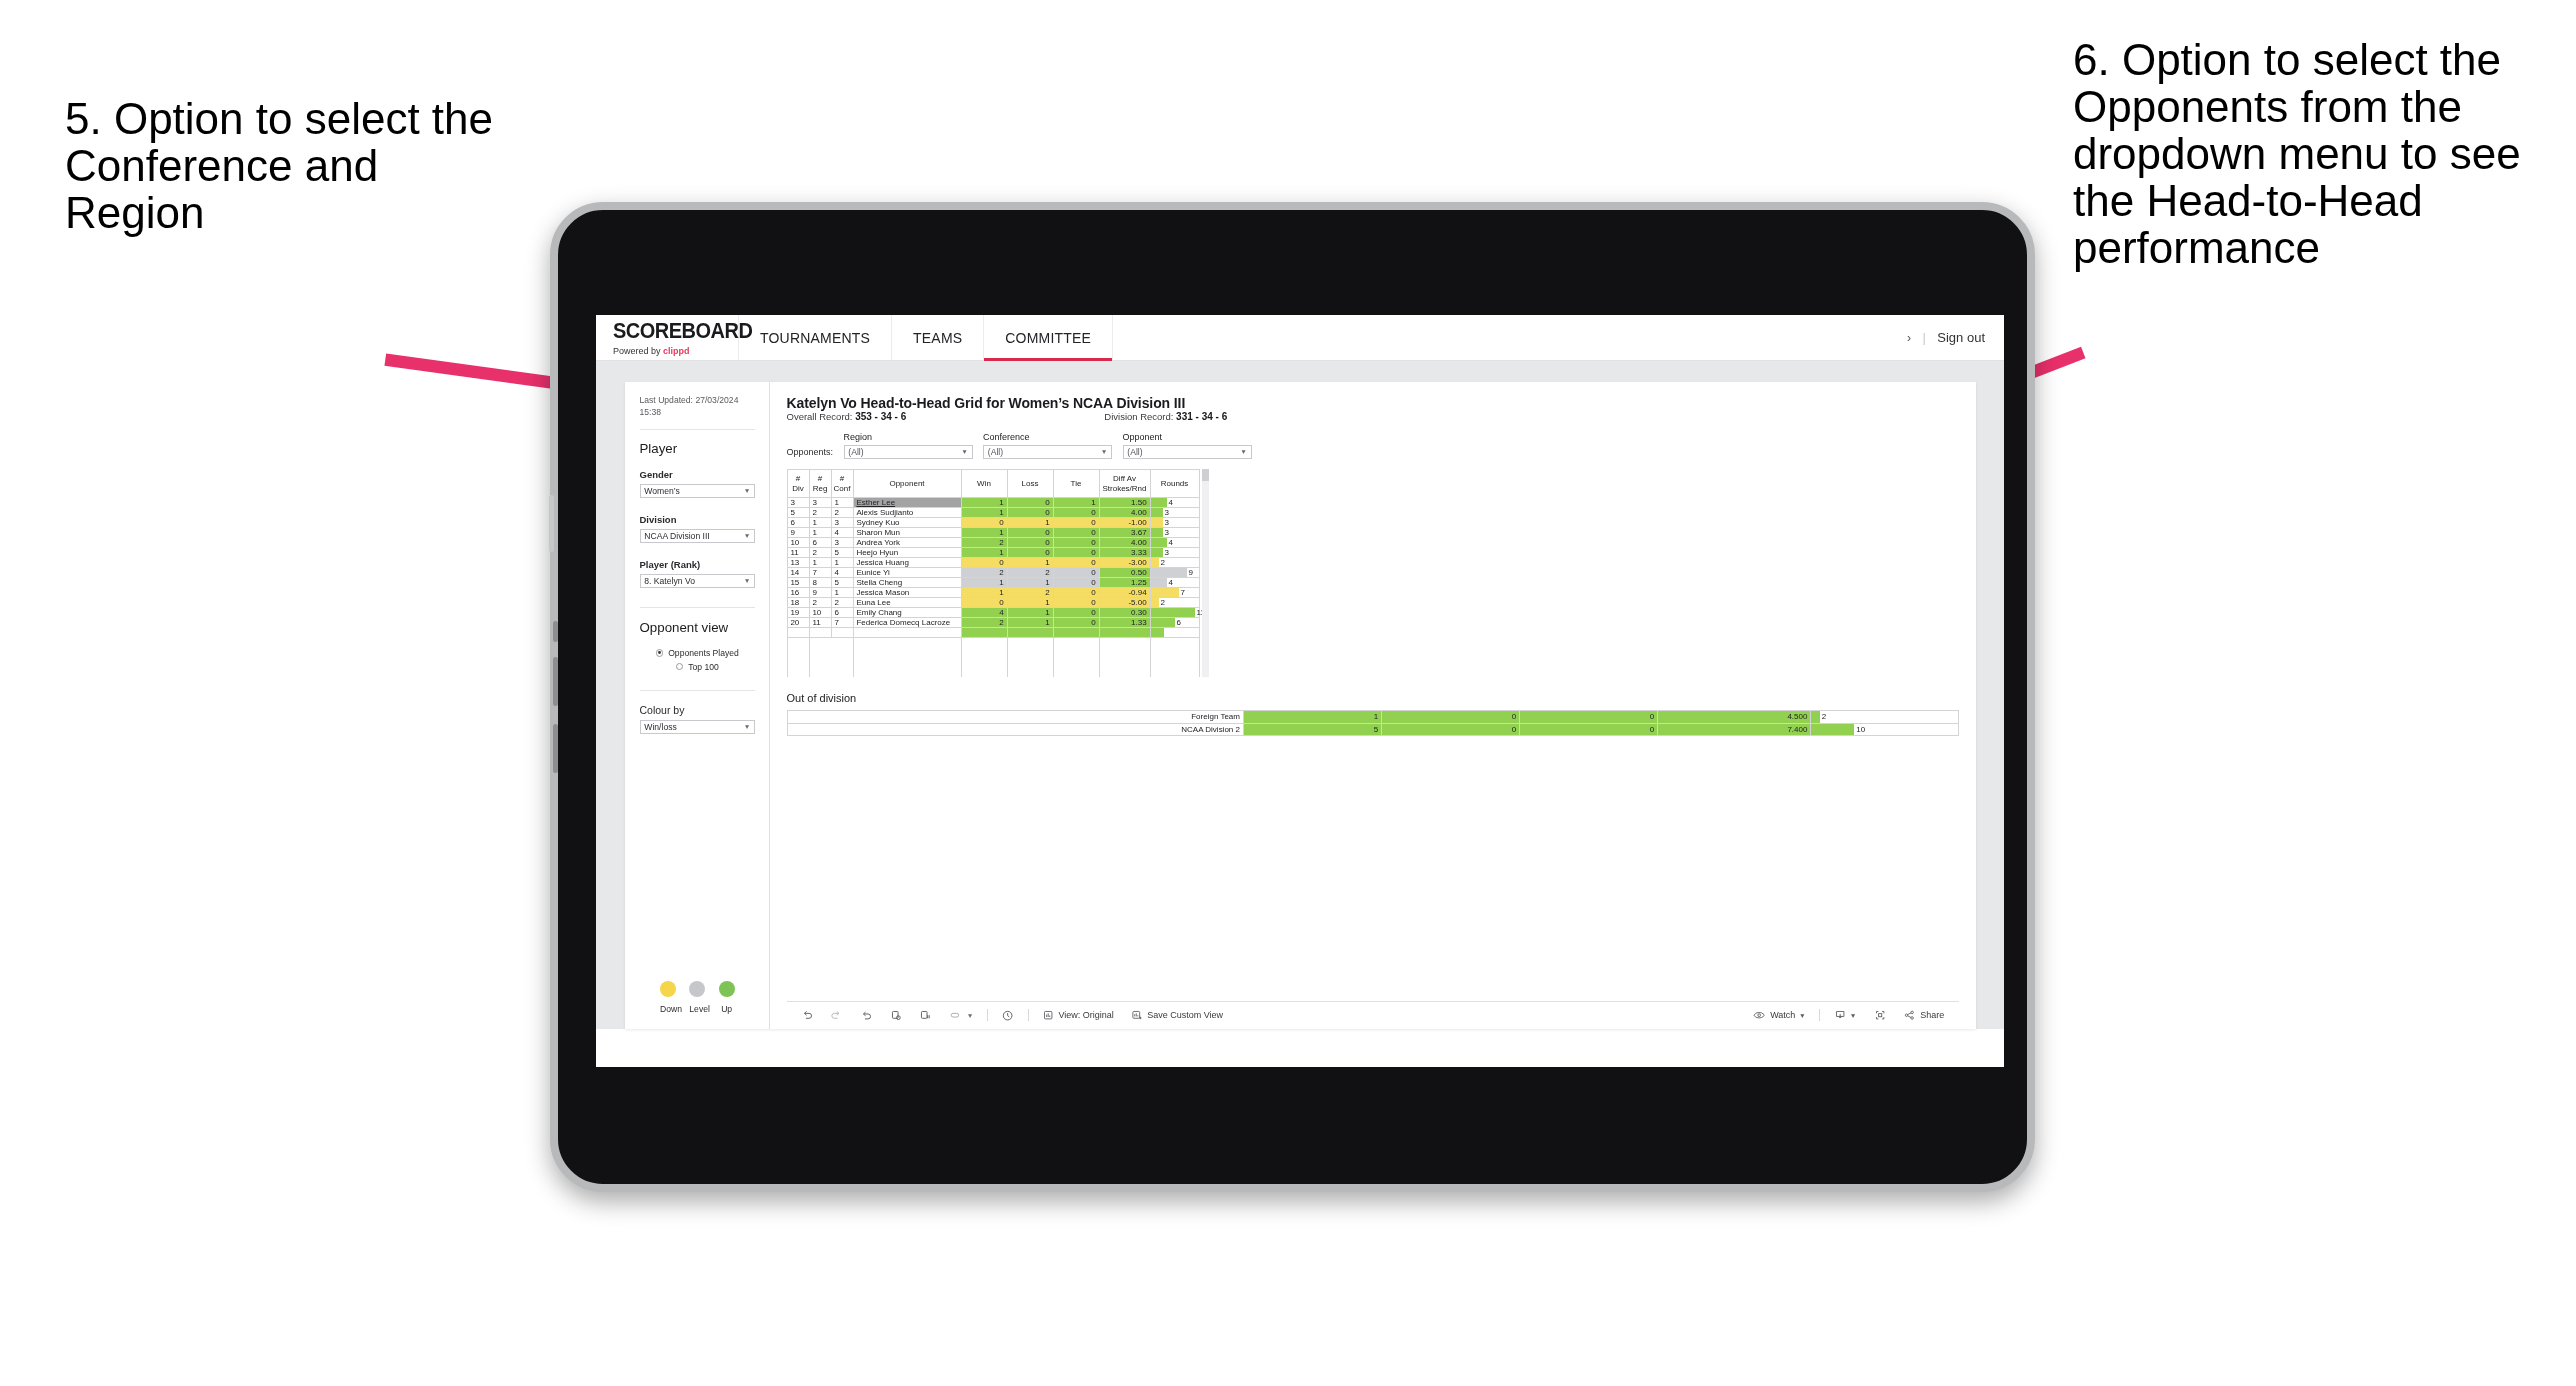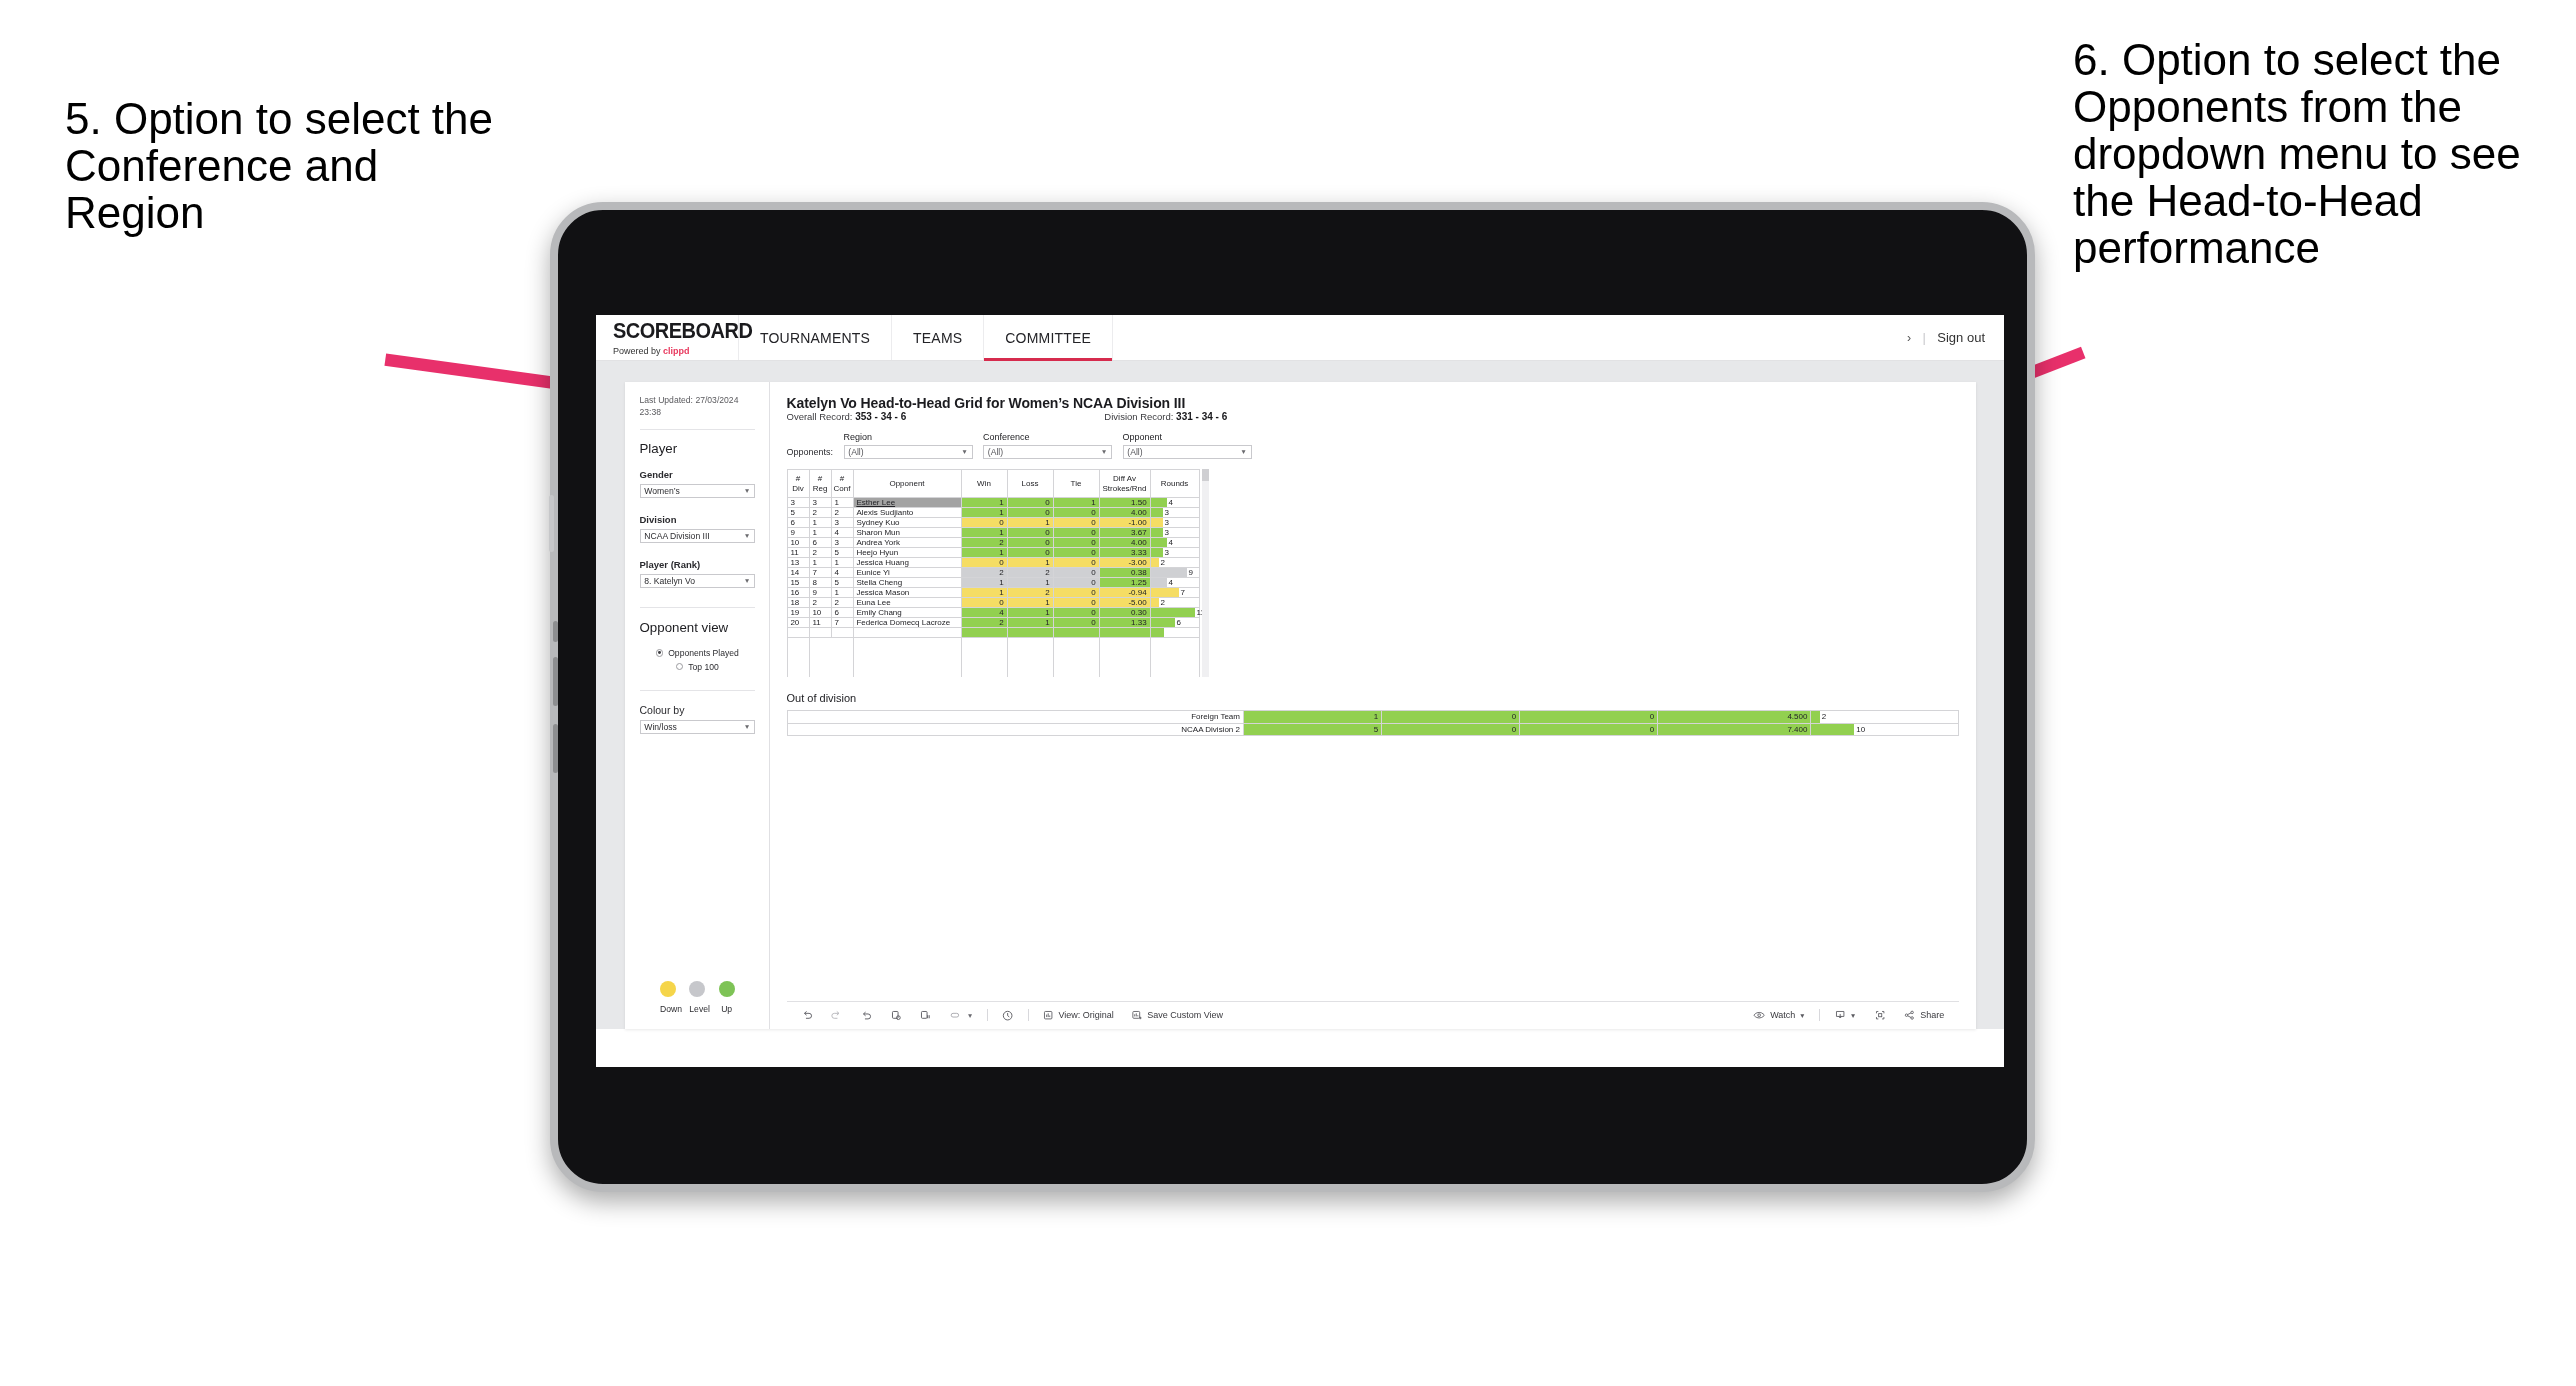--- a/index.html
+++ b/index.html
@@ -217,21 +217,21 @@
           <span class="sep">|</span>
           <span>Sign out</span>
         </div>
       </div>
 
 
       <div id="appbody">
         <div id="card">
 
           <div id="sidebar">
-            <div class="lastupd">Last Updated: 27/03/2024 23:38</div>
+            <div class="lastupd">Last Updated: 27/03/2024 15:38</div>
             <div class="divider"></div>
             <div class="sb-h">Player</div>
 
             <div class="sb-lbl">Gender</div>
             <div class="sel">
               <span>Women’s</span>
               <span class="car">▼</span>
             </div>
             <div class="sb-gap"></div>
 
@@ -451,21 +451,21 @@
                       </td>
                     </tr>
                     <tr>
                       <td class="c-div" style="background: rgb(255, 255, 255);">14</td>
                       <td class="c-reg" style="background: rgb(255, 255, 255);">7</td>
                       <td class="c-conf" style="background: rgb(255, 255, 255);">4</td>
                       <td class="c-opp" style="background: rgb(255, 255, 255);">Eunice Yi</td>
                       <td class="c-num" style="background: rgb(207, 208, 211);">2</td>
                       <td class="c-num" style="background: rgb(207, 208, 211);">2</td>
                       <td class="c-num" style="background: rgb(207, 208, 211);">0</td>
-                      <td class="c-diff" style="background: rgb(146, 208, 80);">0.38</td>
+                      <td class="c-diff" style="background: rgb(146, 208, 80);">0.50</td>
                       <td class="c-rounds">
                         <div class="rbar" style="width:75%;background:#cfd0d3"></div>
                         <div class="rtxt" style="left:calc(75% + 1.9px)">9</div>
                       </td>
                     </tr>
                     <tr>
                       <td class="c-div" style="background: rgb(255, 255, 255);">15</td>
                       <td class="c-reg" style="background: rgb(255, 255, 255);">8</td>
                       <td class="c-conf" style="background: rgb(255, 255, 255);">5</td>
                       <td class="c-opp" style="background: rgb(255, 255, 255);">Stella Cheng</td>

